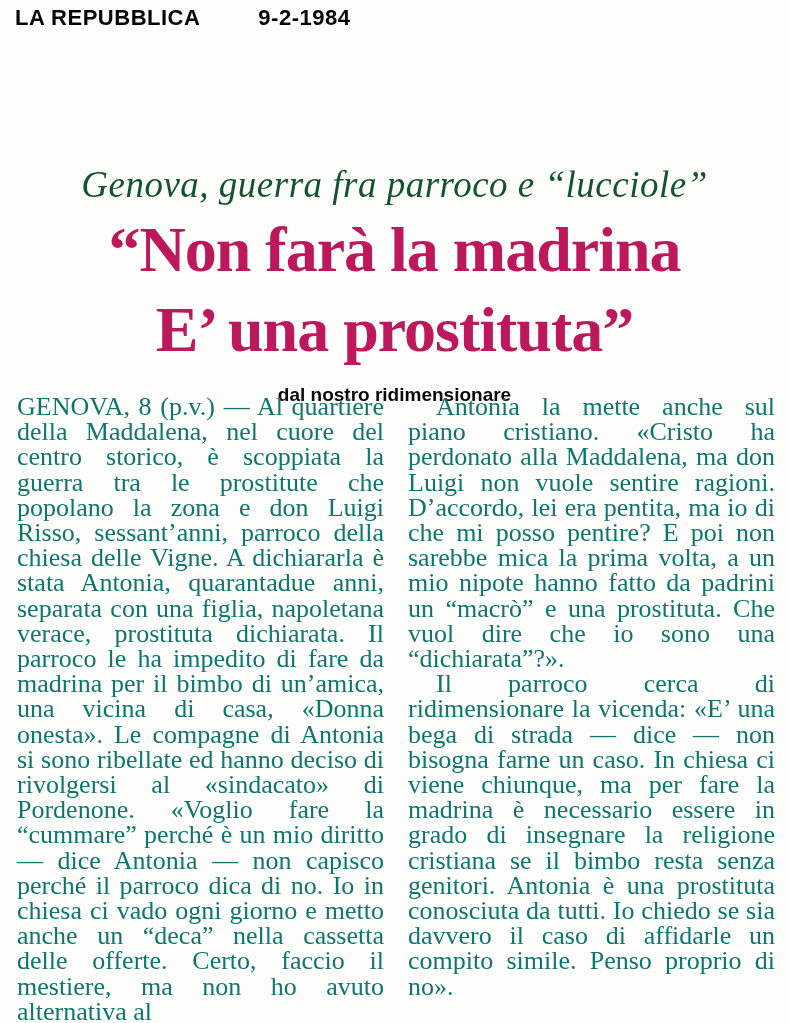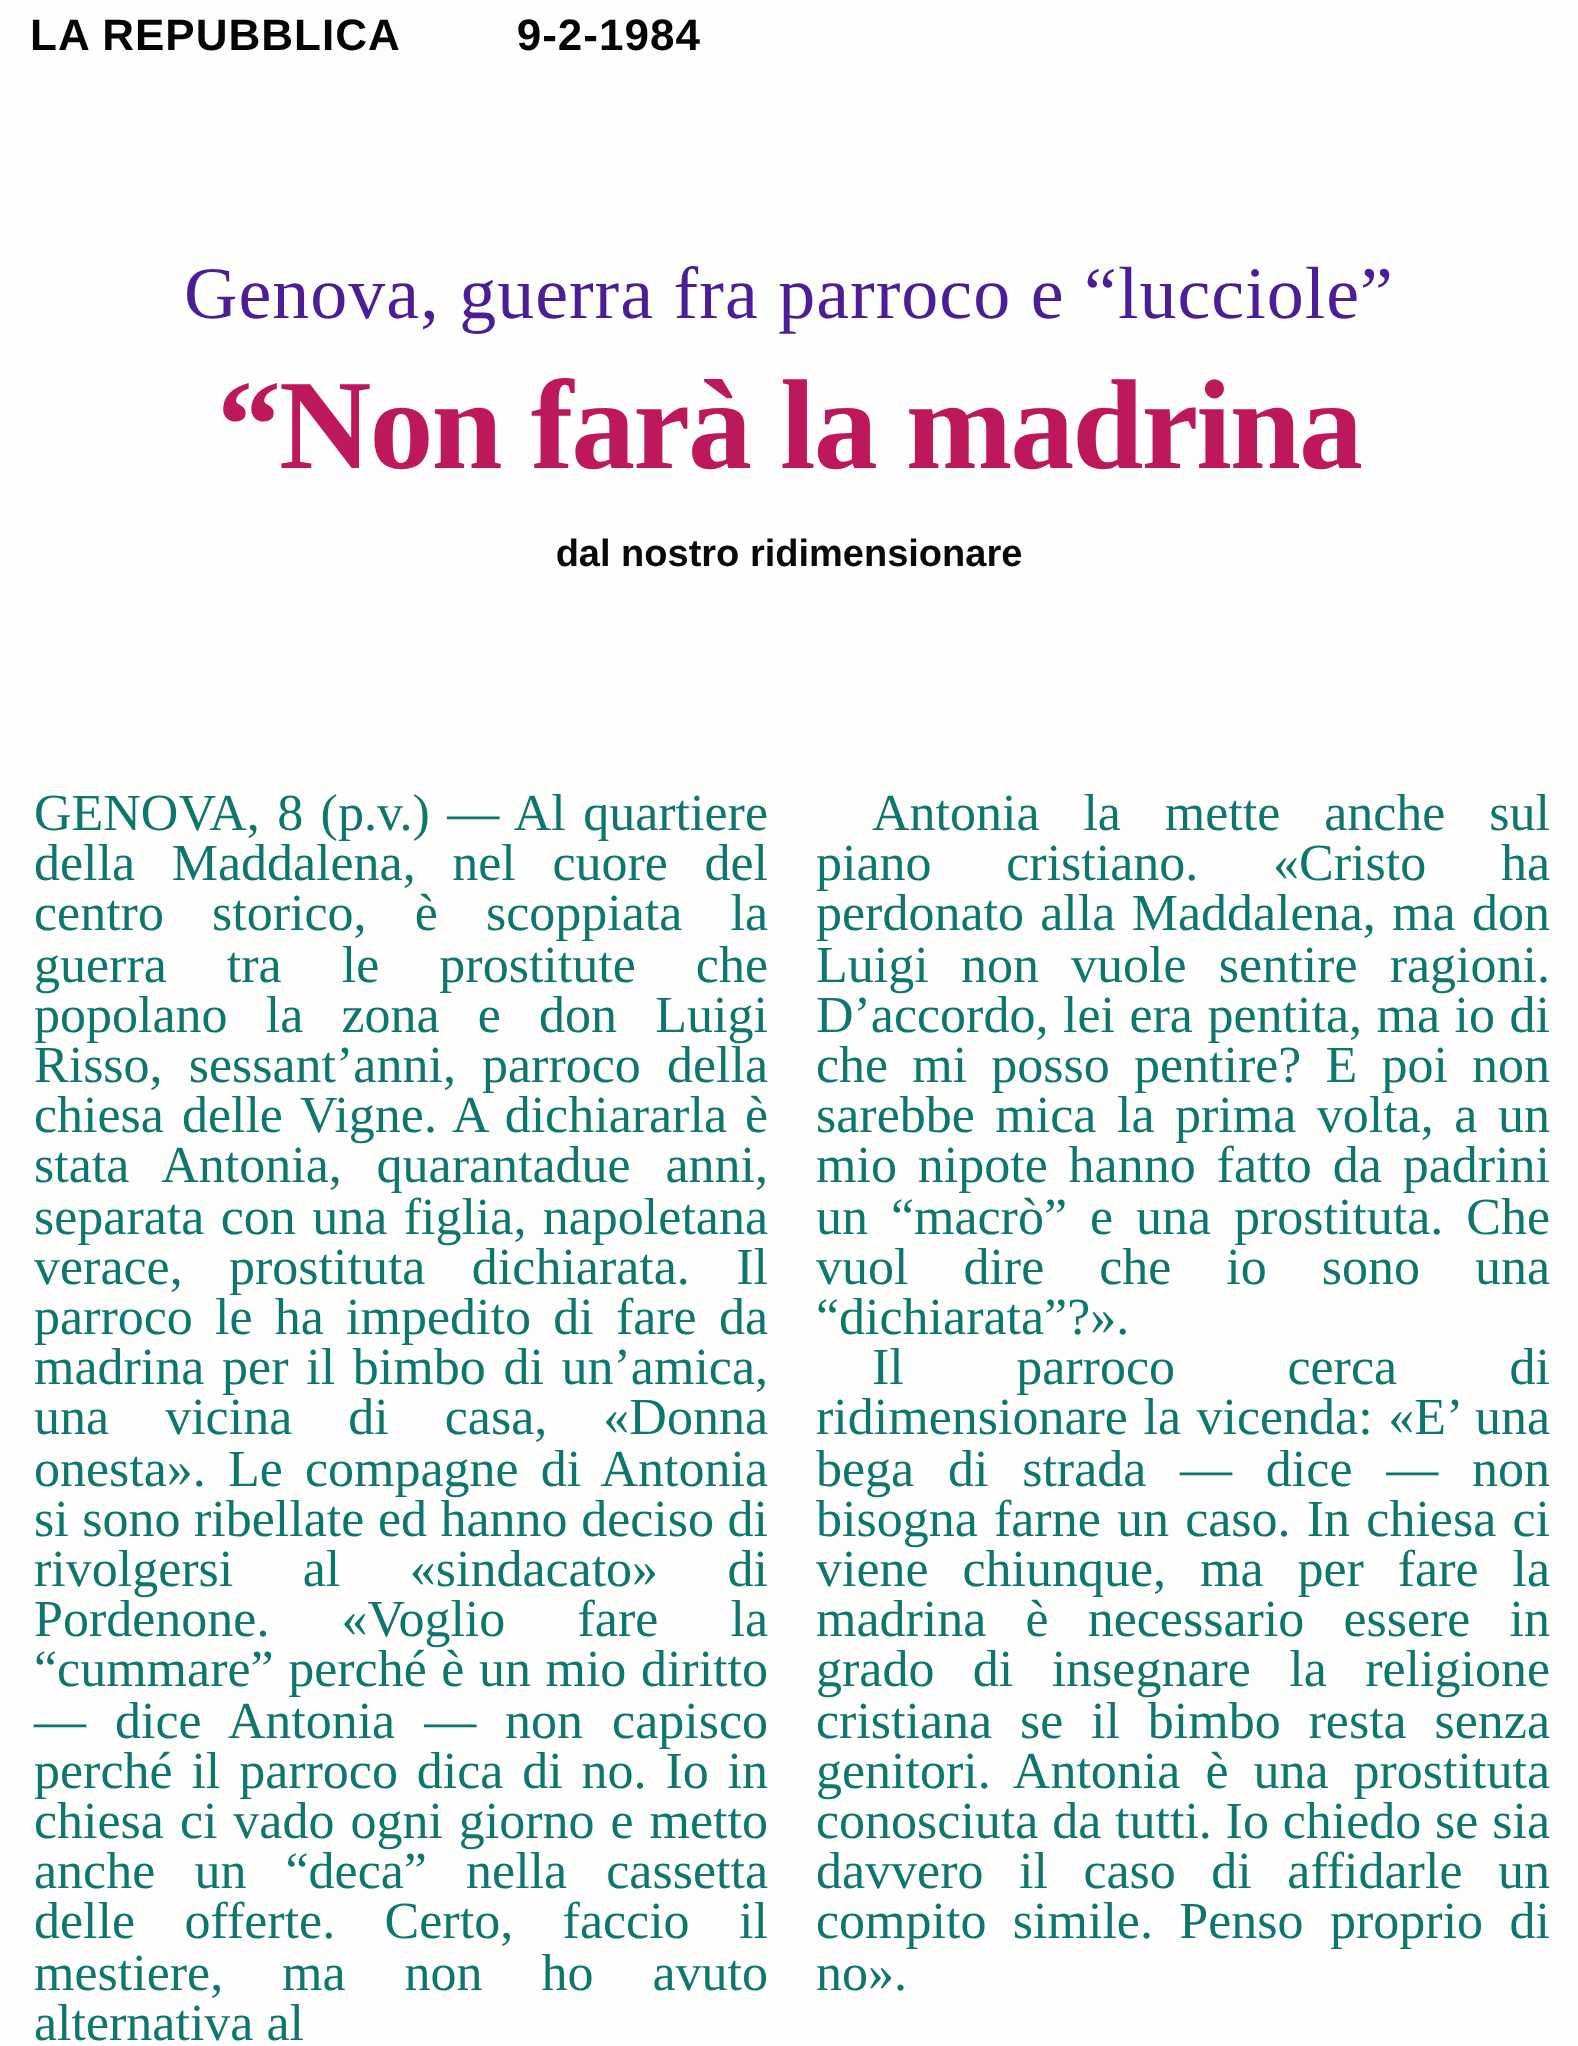--- a/index.html
+++ b/index.html
@@ -28,24 +28,26 @@
   .masthead .date { margin-left: 58px; letter-spacing: 0.5px; }
 
   .headline-block {
     position: absolute;
     top: 126px;
     left: 0;
     width: 100%;
     text-align: center;
   }
   .kicker {
+    font-style: italic;
     font-size: 37px;
     letter-spacing: 0.5px;
-    color: #4c1d95;
+    color: #14532d;
     margin-bottom: 4px;
+    margin-top: 37px;
   }
   .headline {
     margin: 2px 0 0 0;
     font-size: 64px;
     font-weight: bold;
     line-height: 80px;
     letter-spacing: -1px;
     color: #be185d;
   }
   .headline .hl-line { display: block; }
@@ -81,20 +83,21 @@
 <div class="page">
 
   <header class="masthead">
     <span class="pub">LA REPUBBLICA</span><span class="date">9-2-1984</span>
   </header>
 
   <section class="headline-block">
     <div class="kicker">Genova, guerra fra parroco e “lucciole”</div>
     <h1 class="headline">
       <span class="hl-line">“Non farà la madrina</span>
+      <span class="hl-line">E’ una prostituta”</span>
     </h1>
     <div class="byline">dal nostro ridimensionare</div>
   </section>
 
   <section class="body-columns">
     <div class="col">
       <p class="para">GENOVA, 8 (p.v.) — Al quartiere della Maddalena, nel cuore del centro storico, è scoppiata la guerra tra le prostitute che popolano la zona e don Luigi Risso, sessant’anni, parroco della chiesa delle Vigne. A dichiararla è stata Antonia, quarantadue anni, separata con una figlia, napoletana verace, prostituta dichiarata. Il parroco le ha impedito di fare da madrina per il bimbo di un’amica, una vicina di casa, «Donna onesta». Le compagne di Antonia si sono ribellate ed hanno deciso di rivolgersi al «sindacato» di Pordenone. «Voglio fare la “cummare” perché è un mio diritto — dice Antonia — non capisco perché il parroco dica di no. Io in chiesa ci vado ogni giorno e metto anche un “deca” nella cassetta delle offerte. Certo, faccio il mestiere, ma non ho avuto alternativa al</p>
     </div>
     <div class="col">
       <p class="para indent">Antonia la mette anche sul piano cristiano. «Cristo ha perdonato alla Maddalena, ma don Luigi non vuole sentire ragioni. D’accordo, lei era pentita, ma io di che mi posso pentire? E poi non sarebbe mica la prima volta, a un mio nipote hanno fatto da padrini un “macrò” e una prostituta. Che vuol dire che io sono una “dichiarata”?».</p>

